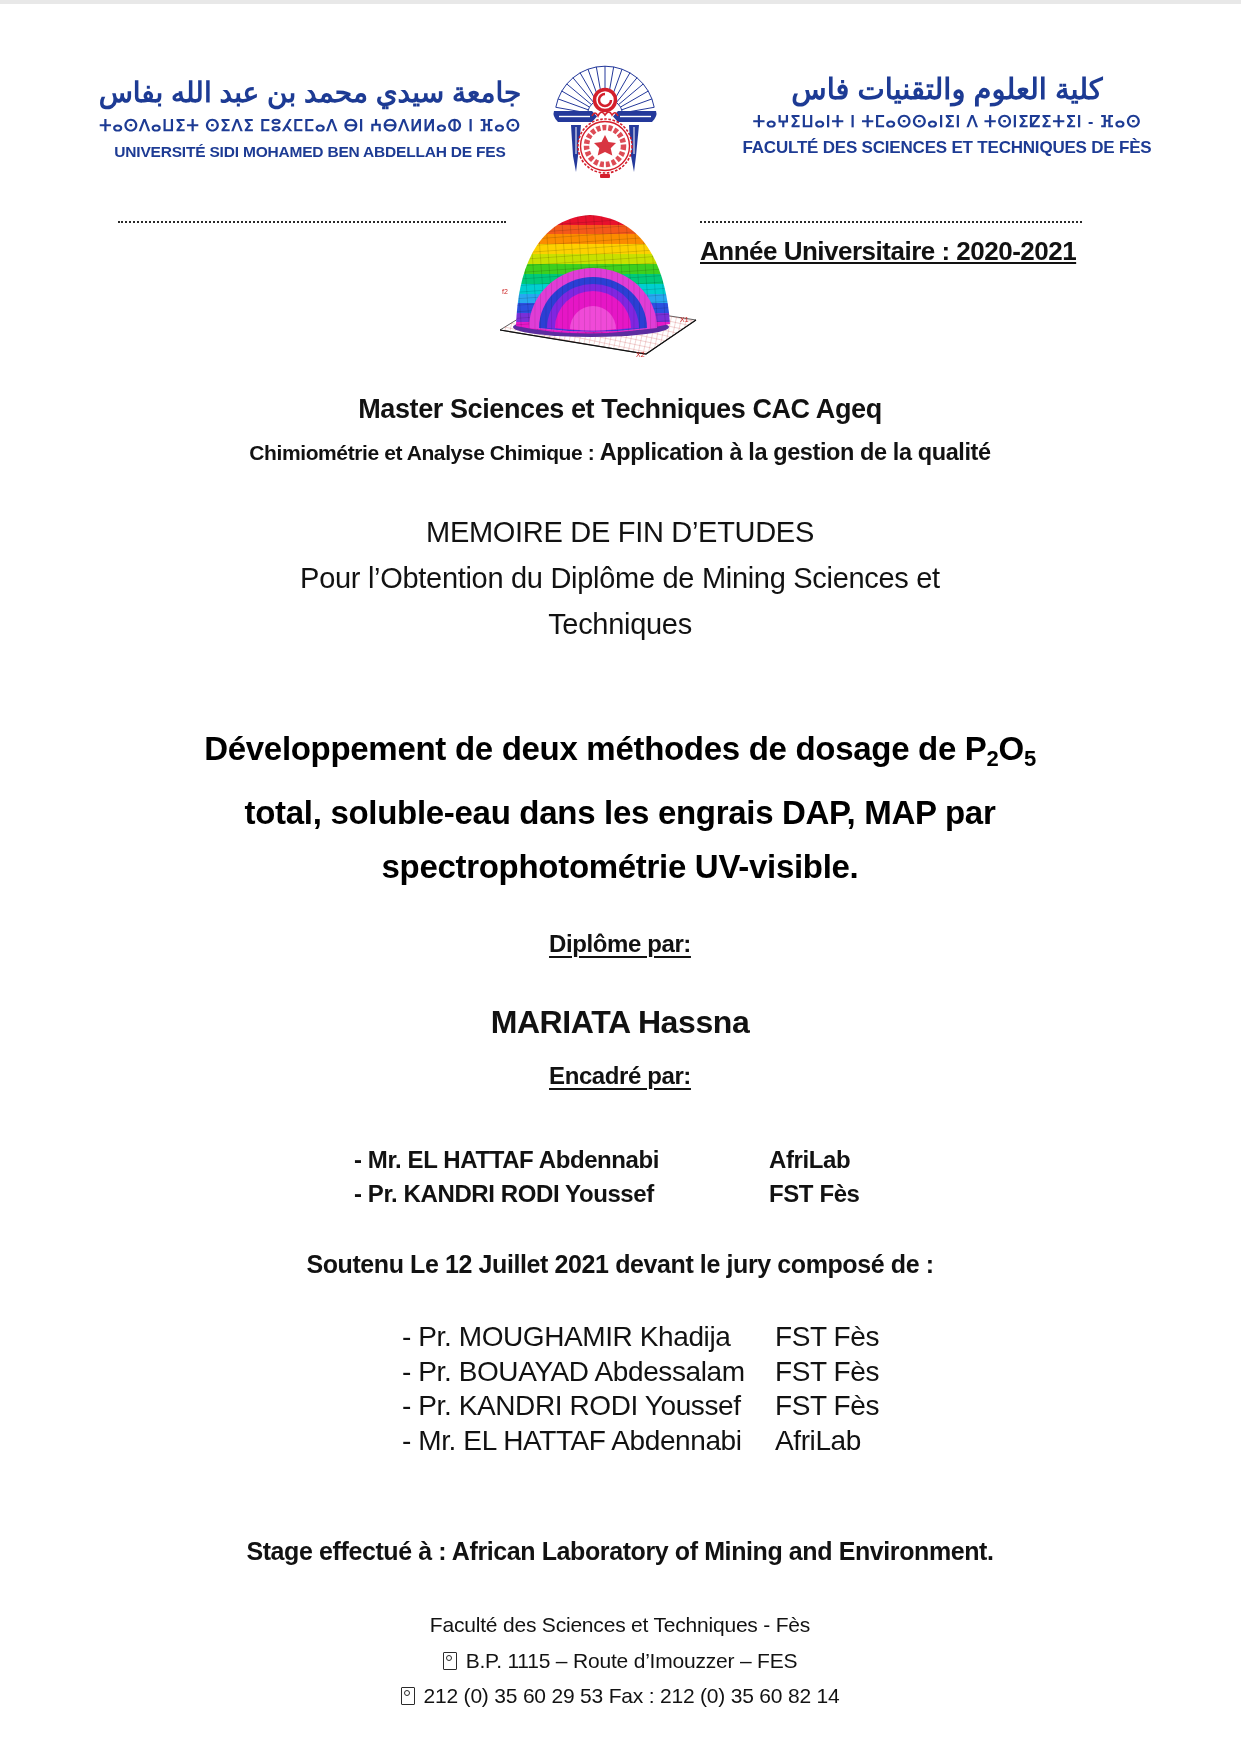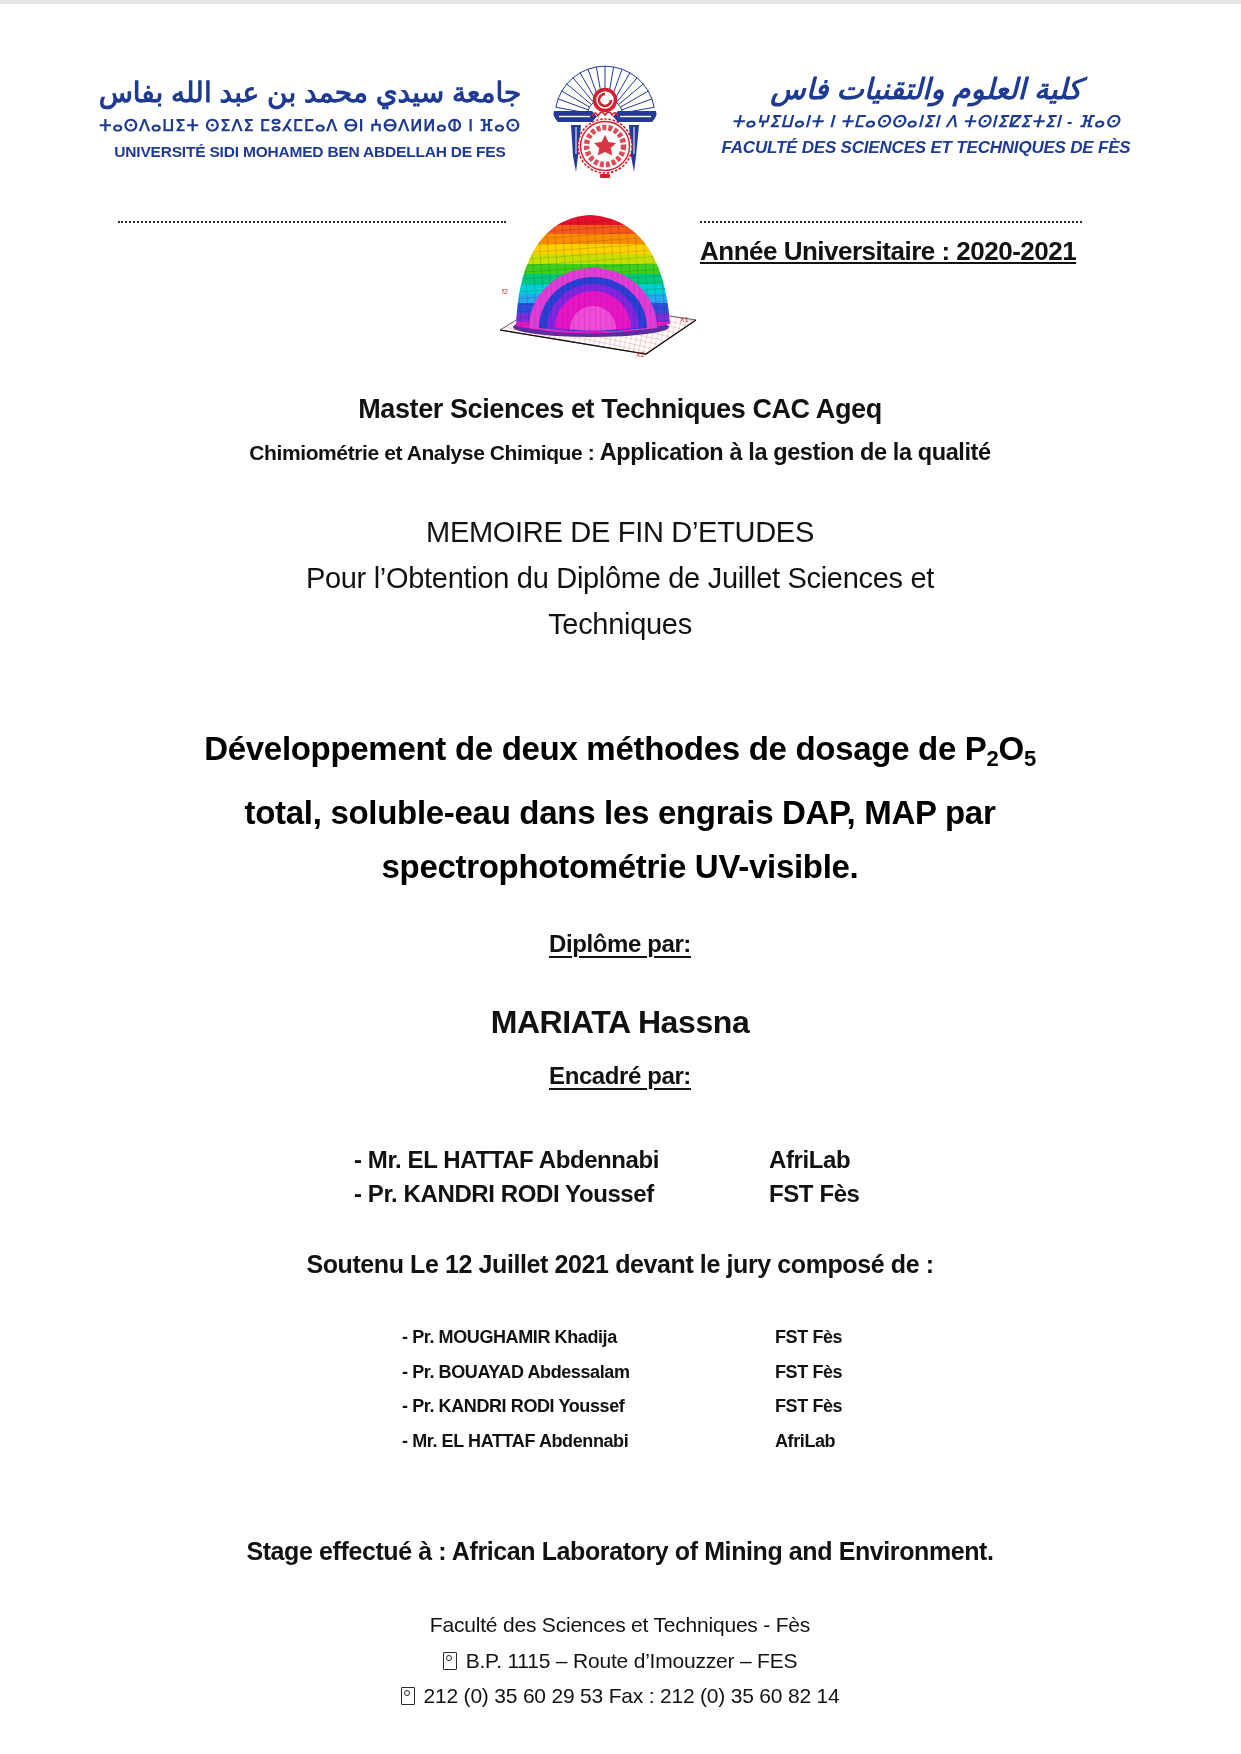--- a/index.html
+++ b/index.html
@@ -3,21 +3,21 @@
 <meta charset="utf-8">
 <style>
   html,body{margin:0;padding:0;background:#e8e8e8;}
   .page{position:relative;width:1241px;height:1754px;margin:4px auto;background:#ffffff;
         font-family:"Liberation Sans",sans-serif;color:#121212;overflow:hidden;}
   .abs{position:absolute;}
   .b{font-weight:bold;letter-spacing:-0.4px;}
   
   .hdr-blue{color:#1d3b94;}
   .hdr-left{left:70px;top:70px;width:480px;text-align:center;}
-  .hdr-right{left:678px;top:66px;width:496px;text-align:center;font-style:italic;}
+  .hdr-right{left:699px;top:66px;width:496px;text-align:center;}
   .arabic-line{font-size:28px;font-weight:bold;line-height:38px;direction:rtl;}
   .hdr-right .arabic-line{font-size:29px;}
   .tifinagh-line{font-size:16px;line-height:27px;font-weight:bold;letter-spacing:1px;}
   .latin-line{font-size:15.5px;font-weight:bold;line-height:26px;letter-spacing:-0.2px;}
   .hdr-right .latin-line{font-size:17px;}
   
   .dotted{border-top:2px dotted #2a2a2a;height:0;}
   
   .year-label{left:700px;top:232px;width:380px;font-size:26px;font-weight:bold;letter-spacing:-0.5px;text-decoration:underline;}
   
@@ -28,21 +28,21 @@
   .memoire{top:505px;font-size:29px;line-height:46px;letter-spacing:-0.3px;}
   .thesis{top:718px;font-size:33px;line-height:54px;font-weight:bold;color:#000000;letter-spacing:-0.3px;}
   .thesis sub{font-size:22px;vertical-align:-6px;}
   .heading-u{font-size:24px;font-weight:bold;text-decoration:underline;text-decoration-thickness:2px;text-underline-offset:4px;letter-spacing:-0.4px;}
   .presente{top:926px;}
   .author{top:1000px;font-size:32px;font-weight:bold;letter-spacing:-0.4px;}
   .encadre{top:1058px;}
   .sup-block{left:354px;top:1139px;font-size:24px;font-weight:bold;line-height:34px;letter-spacing:-0.4px;}
   .sup-block .name{display:inline-block;width:415px;text-align:left;}
   .soutenu{top:1246px;font-size:25px;font-weight:bold;letter-spacing:-0.4px;}
-  .jury-block{left:402px;top:1316px;font-size:18px;font-weight:bold;line-height:34.6px;letter-spacing:-0.4px;}
+  .jury-block{left:402px;top:1316px;font-size:28px;font-weight:normal;line-height:34.6px;letter-spacing:-0.4px;}
   .jury-block .name{display:inline-block;width:373px;text-align:left;}
   .stage{top:1533px;font-size:25px;font-weight:bold;letter-spacing:-0.4px;}
   .footer{top:1603px;font-size:21px;line-height:35.5px;letter-spacing:-0.2px;}
   .glyph-box{display:inline-block;width:12px;height:16px;border:1.4px solid #2b2b2b;border-radius:1px;
              vertical-align:-2px;margin-right:9px;position:relative;}
   .glyph-box::after{content:"";position:absolute;left:2px;top:2px;width:4px;height:4px;border:1px solid #2b2b2b;border-radius:50%;}
 </style>
 </head>
 <body>
 
@@ -164,21 +164,21 @@
 
   <div class="abs year-label">Année Universitaire : 2020-2021</div>
 
   <div class="abs col program1 b">
     <div>Master Sciences et Techniques CAC Ageq</div>
     <div><span class="program2-main">Chimiométrie et Analyse Chimique : </span><span class="program2-sub">Application à la gestion de la qualité</span></div>
   </div>
 
   <div class="abs col memoire">
     <div>MEMOIRE DE FIN D’ETUDES</div>
-    <div>Pour l’Obtention du Diplôme de Juillet Sciences et</div>
+    <div>Pour l’Obtention du Diplôme de Mining Sciences et</div>
     <div>Techniques</div>
   </div>
 
   <div class="abs col thesis">
     <div><span>Développement de deux méthodes de dosage de P</span><sub>2</sub><span>O</span><sub>5</sub></div>
     <div>total, soluble-eau dans les engrais DAP, MAP par</div>
     <div>spectrophotométrie UV-visible.</div>
   </div>
 
   <div class="abs col presente heading-u">Diplôme par:</div>

